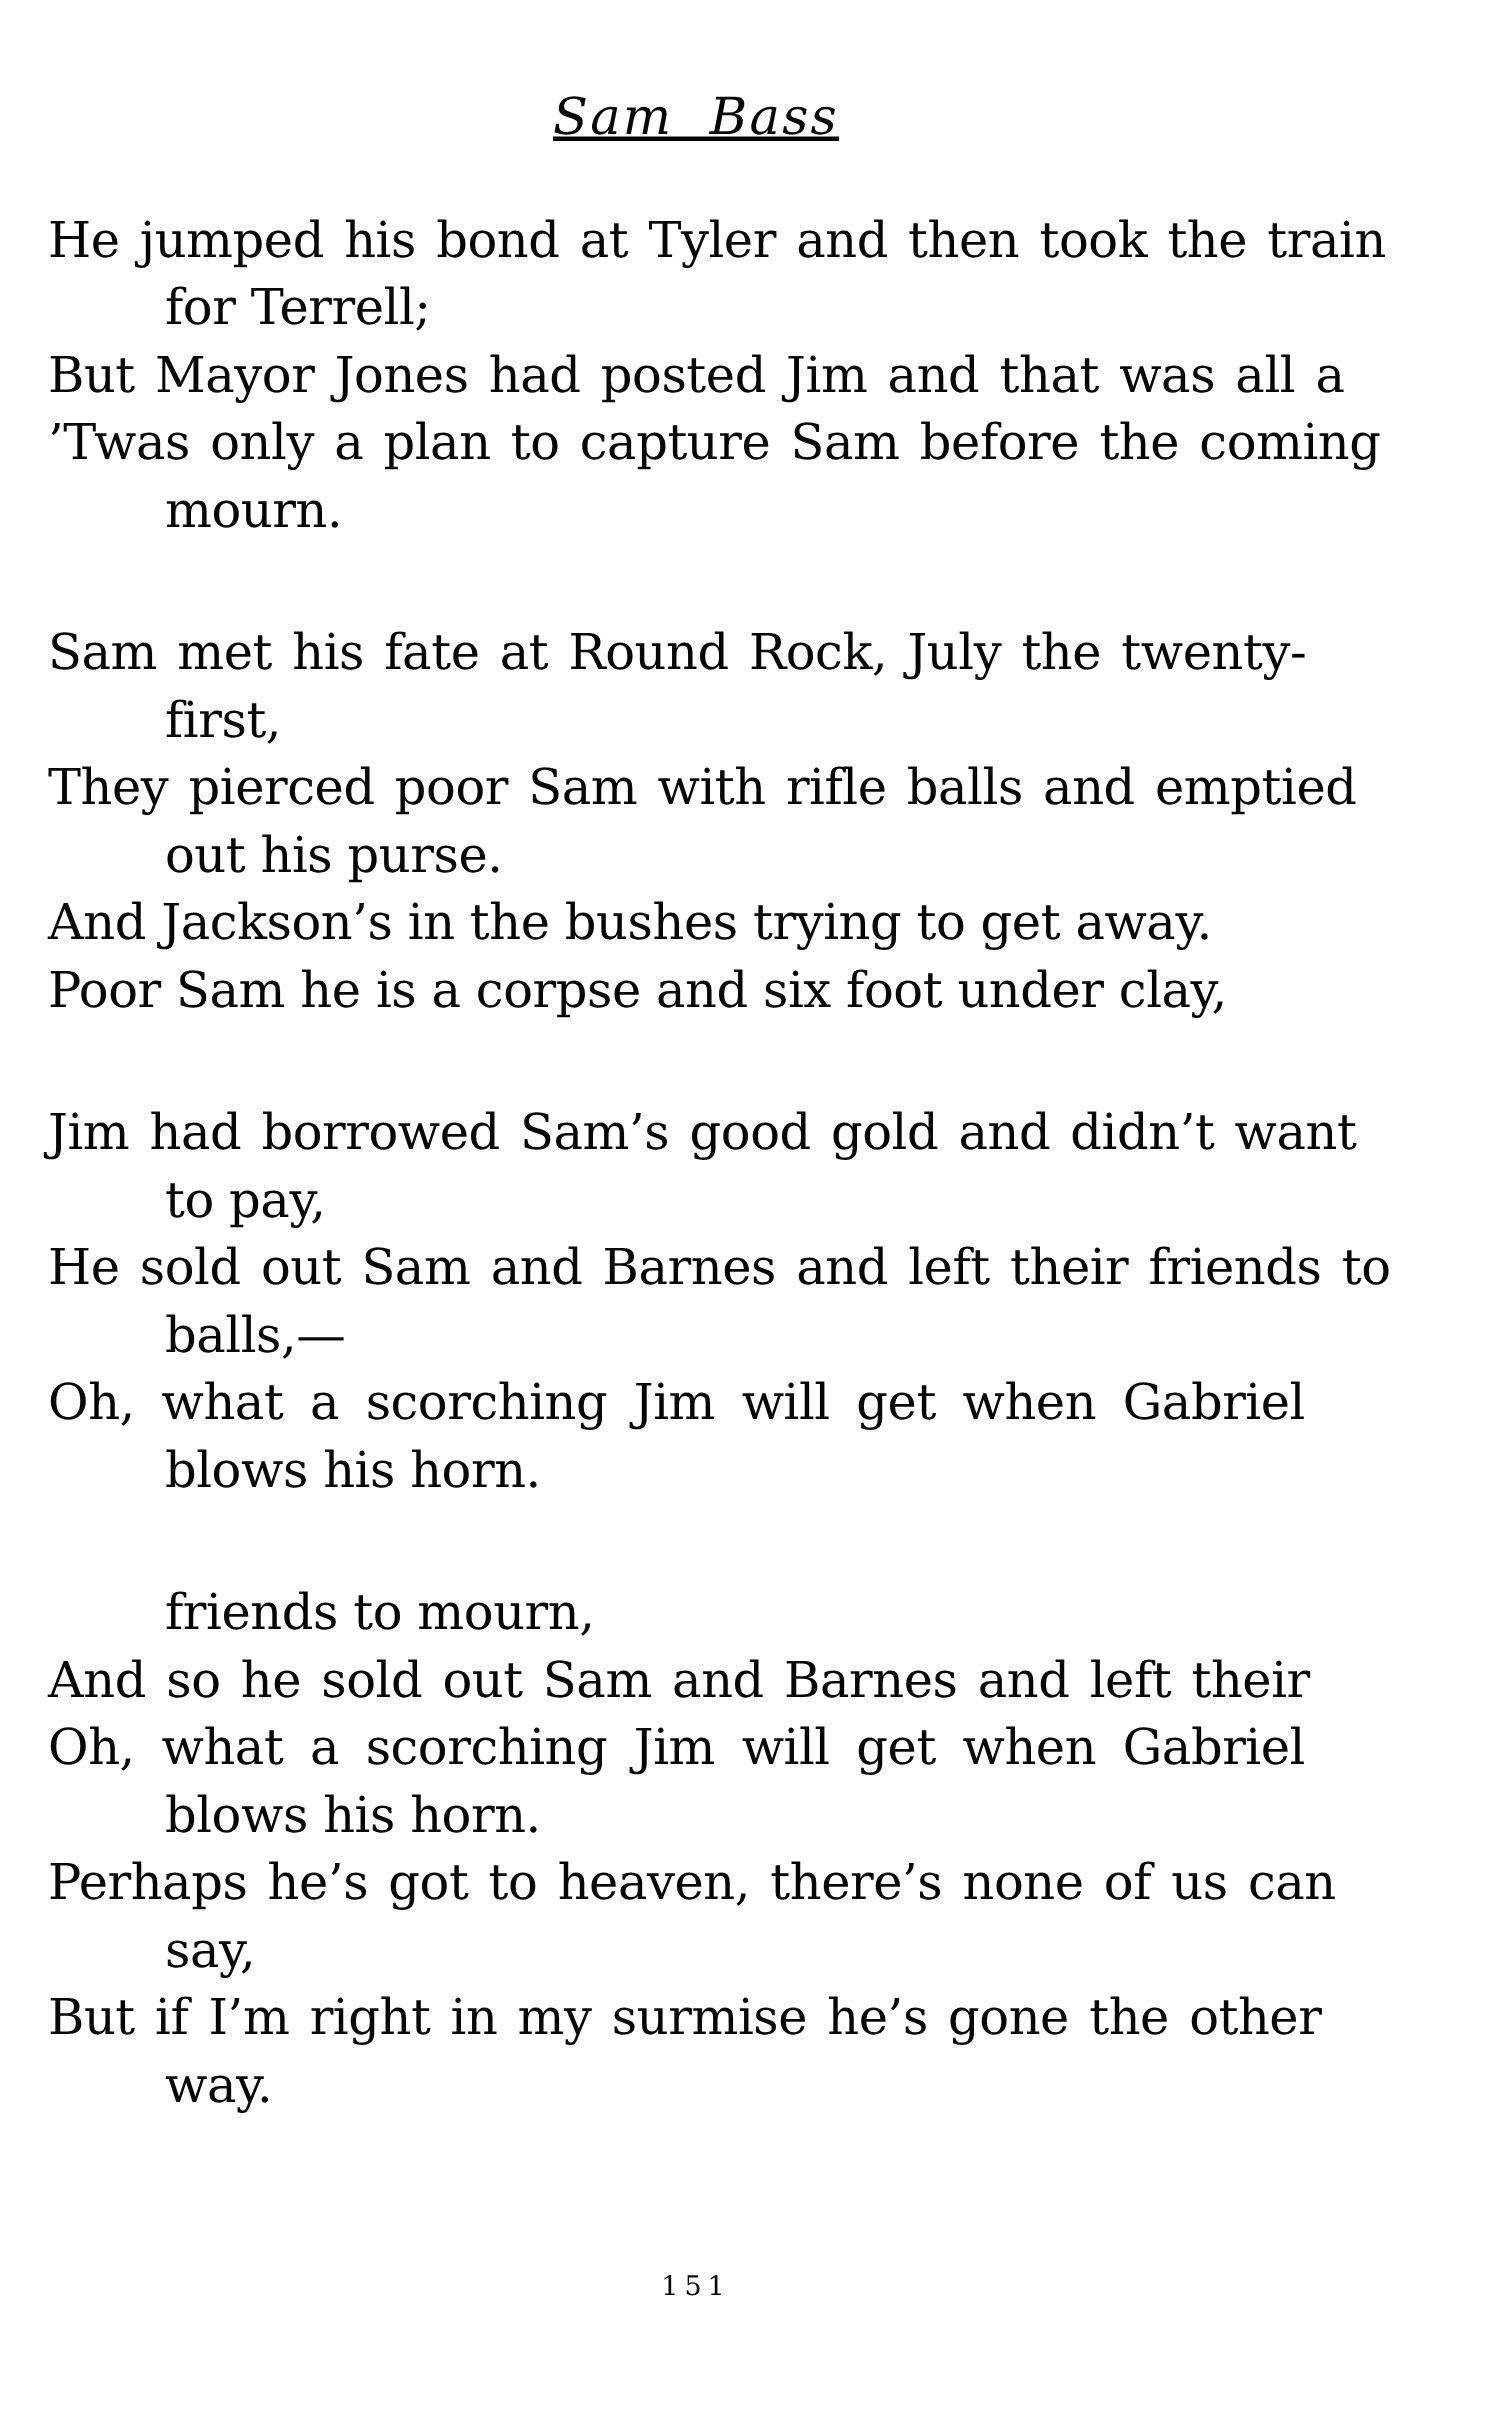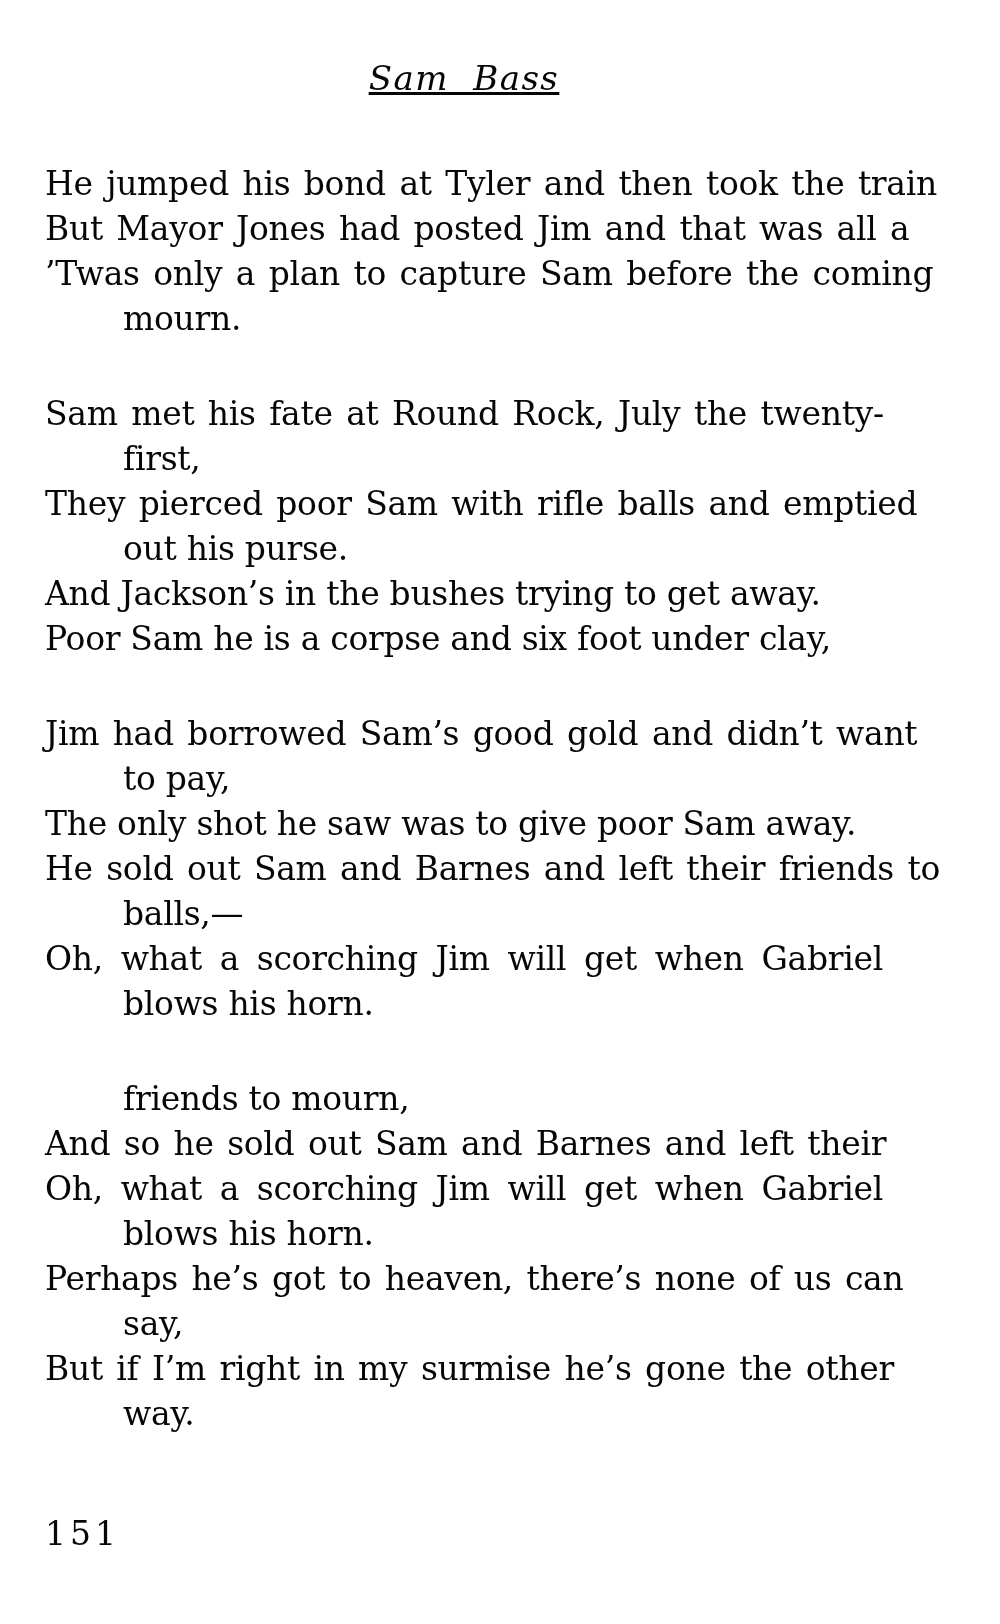--- a/index.html
+++ b/index.html
@@ -21,74 +21,73 @@
     font-style: italic;
     font-size: 34px;
     letter-spacing: 1.5px;
     word-spacing: 0.35em;
     white-space: nowrap;
     text-decoration: underline;
   }
   .poem {
     position: absolute;
     top: 137px;
-    left: 45px;
+    left: 32px;
     width: 838px;
     font-size: 33px;
     line-height: 45px;
     letter-spacing: -0.3px;
-    margin-top: 24px;
   }
   .stanza + .stanza { margin-top: 50px; }
   .line { white-space: nowrap; }
   .line.justify {
     text-align: justify;
     text-align-last: justify;
     word-spacing: 0.10em;
   }
   .line.indent { padding-left: 78px; }
   .page-number {
     position: absolute;
     top: 1514px;
     left: 45px;
     width: 838px;
-    text-align: left;
-    font-size: 33px;
+    text-align: center;
+    font-size: 18px;
     letter-spacing: 4px;
   }
 </style>
 </head>
 <body>
 
 <div class="page">
 
   <div class="title">Sam Bass</div>
 
   <div class="poem">
 
     <div class="stanza">
       <div class="line justify">He jumped his bond at Tyler and then took the train</div>
+      <div class="line indent">for Terrell;</div>
       <div class="line justify">But Mayor Jones had posted Jim and that was all a</div>
       <div class="line justify">’Twas only a plan to capture Sam before the coming</div>
       <div class="line indent">mourn.</div>
     </div>
 
     <div class="stanza">
       <div class="line justify">Sam met his fate at Round Rock, July the twenty-</div>
       <div class="line indent">first,</div>
       <div class="line justify">They pierced poor Sam with rifle balls and emptied</div>
       <div class="line indent">out his purse.</div>
       <div class="line">And Jackson’s in the bushes trying to get away.</div>
       <div class="line">Poor Sam he is a corpse and six foot under clay,</div>
     </div>
 
     <div class="stanza">
       <div class="line justify">Jim had borrowed Sam’s good gold and didn’t want</div>
       <div class="line indent">to pay,</div>
-      <div class="line">The only shot he saw was to give poor Sam away.</div>
       <div class="line justify">He sold out Sam and Barnes and left their friends to</div>
       <div class="line indent">balls,—</div>
       <div class="line justify">Oh, what a scorching Jim will get when Gabriel</div>
       <div class="line indent">blows his horn.</div>
     </div>
 
     <div class="stanza">
       <div class="line indent">friends to mourn,</div>
       <div class="line justify">And so he sold out Sam and Barnes and left their</div>
       <div class="line justify">Oh, what a scorching Jim will get when Gabriel</div>

